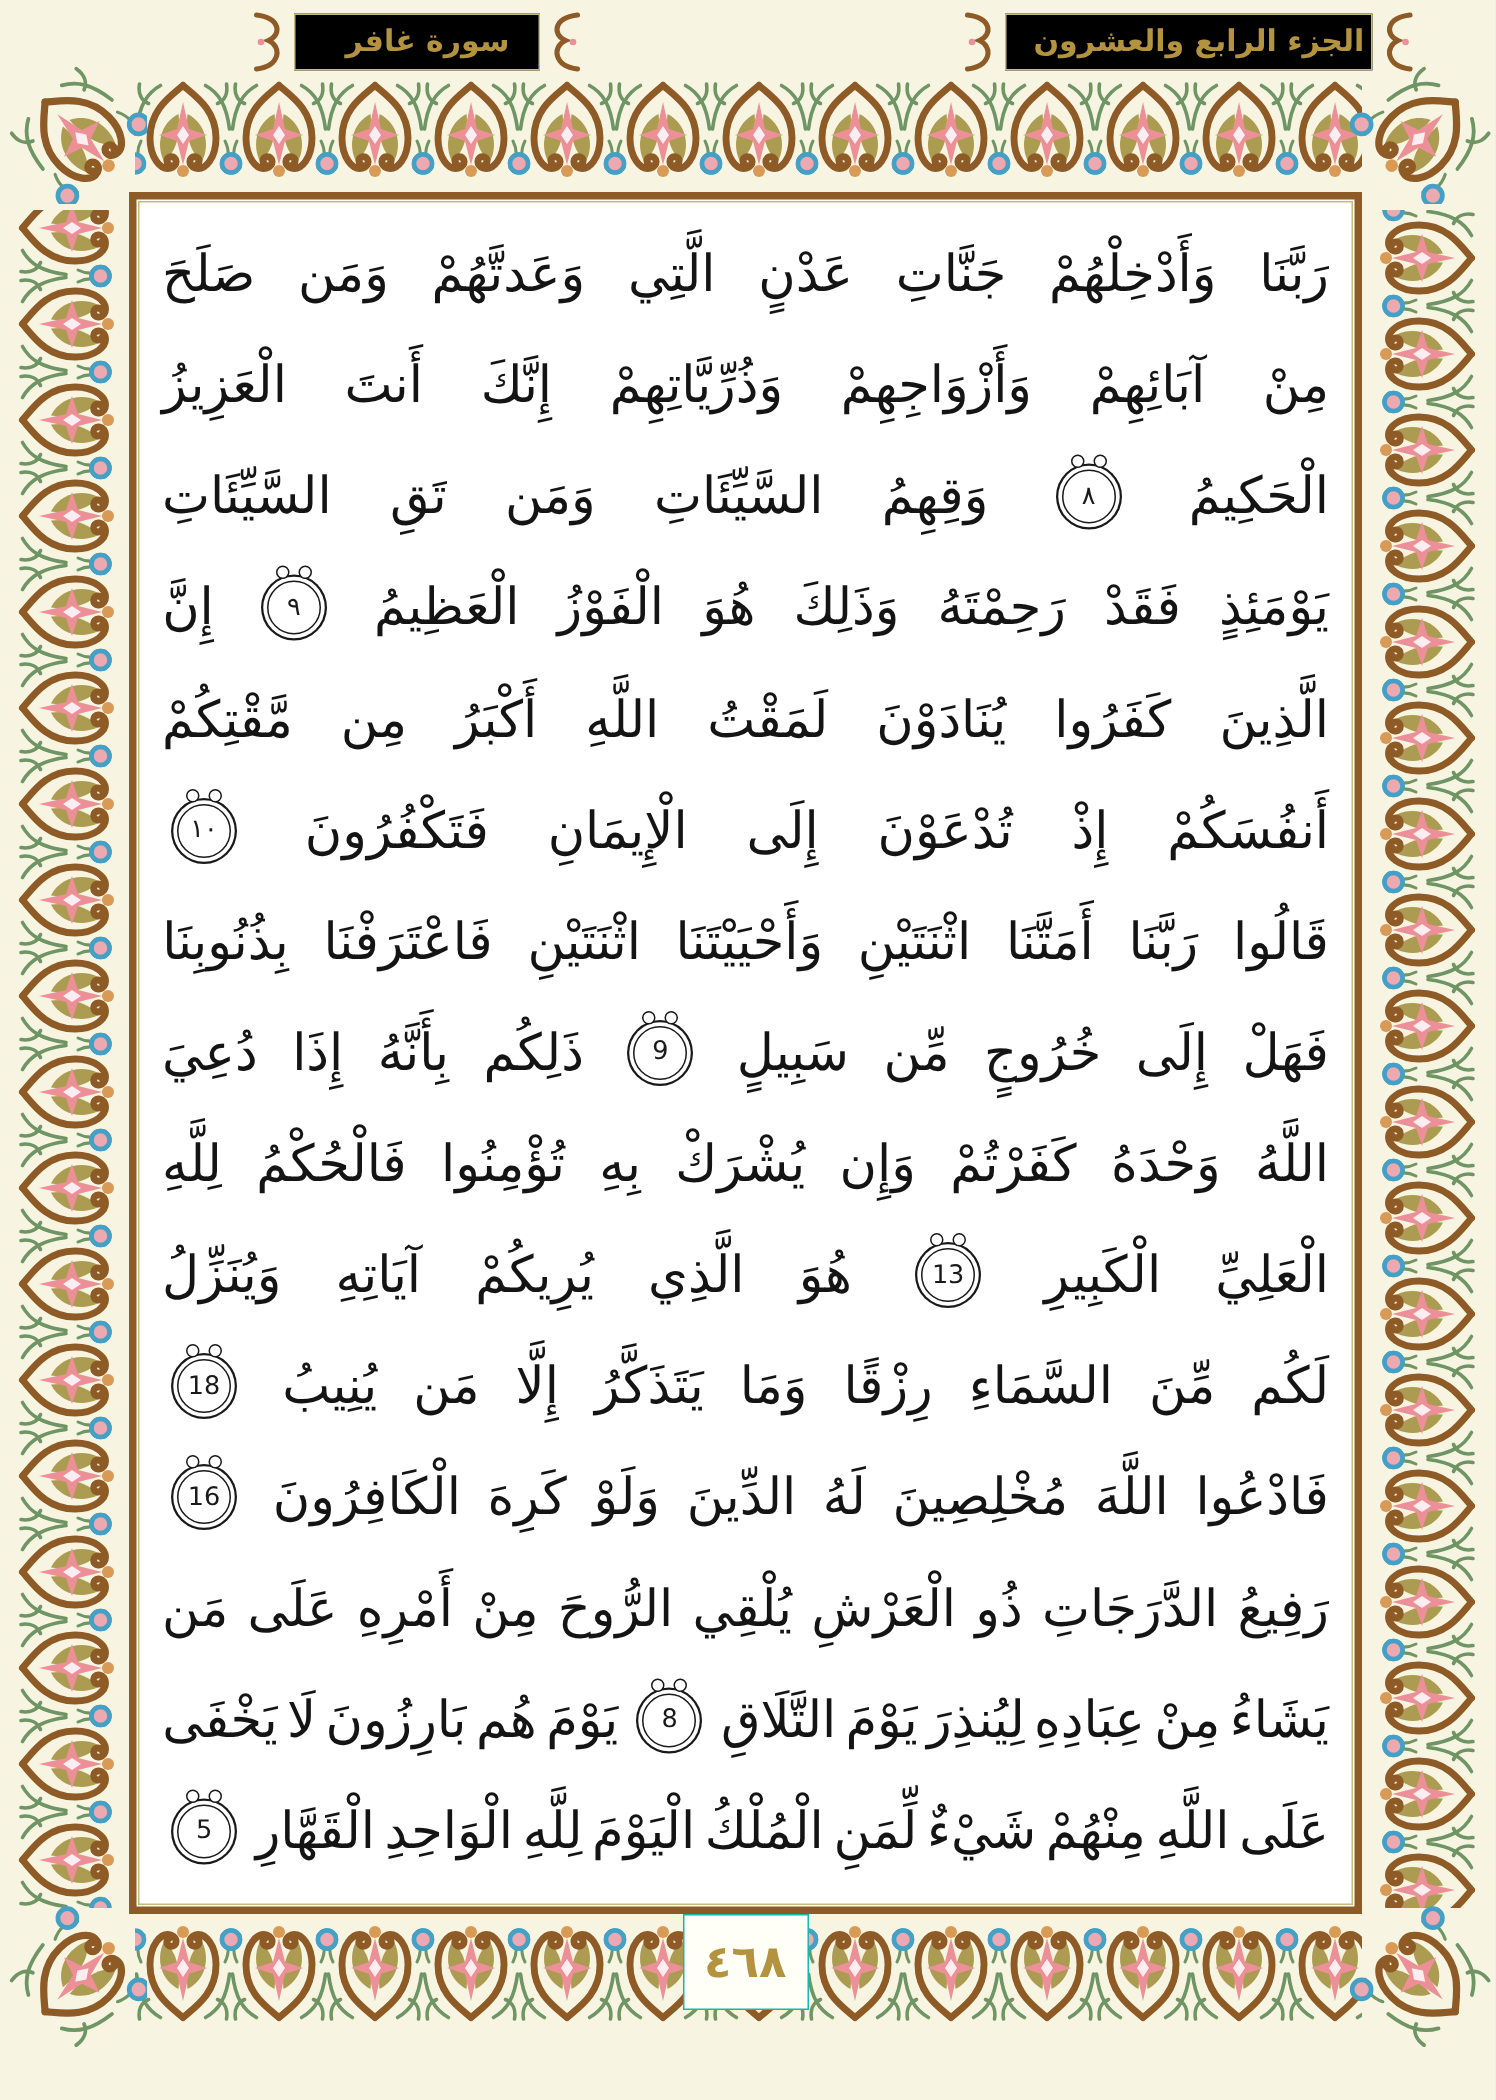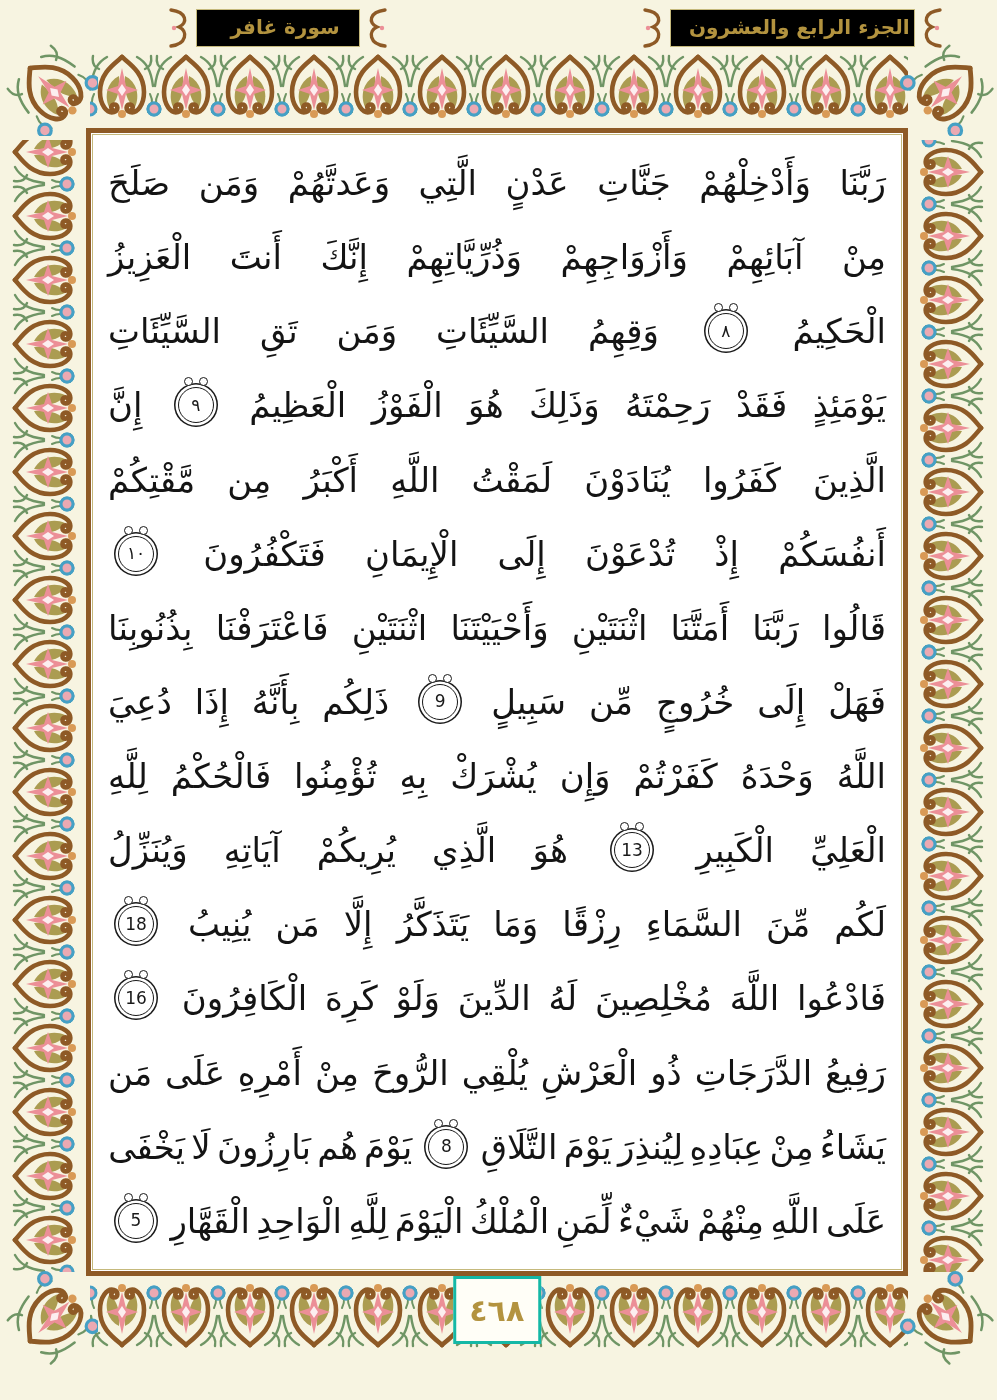--- a/index.html
+++ b/index.html
@@ -97,21 +97,21 @@
     border:1.5px solid #191919;border-radius:50%;background:#fff;
   }
   .vbadge::before{left:5px;}
   .vbadge::after{right:5px;}
   .vnum{font-size:17px;line-height:1;color:#191919;}
   
   #page-number-box{
     position:absolute;left:50%;top:1276px;transform:translateX(-52%);
     width:82px;height:62px;
     background:#fffef7;
-    border:3px solid #14b8a6;
+    border:1px solid #14b8a6;
     display:flex;align-items:center;justify-content:center;
     color:var(--gold);
     font-size:30px;font-weight:bold;
     z-index:5;
   }
 </style>
 </head>
 <body>
 
 <div id="page">

